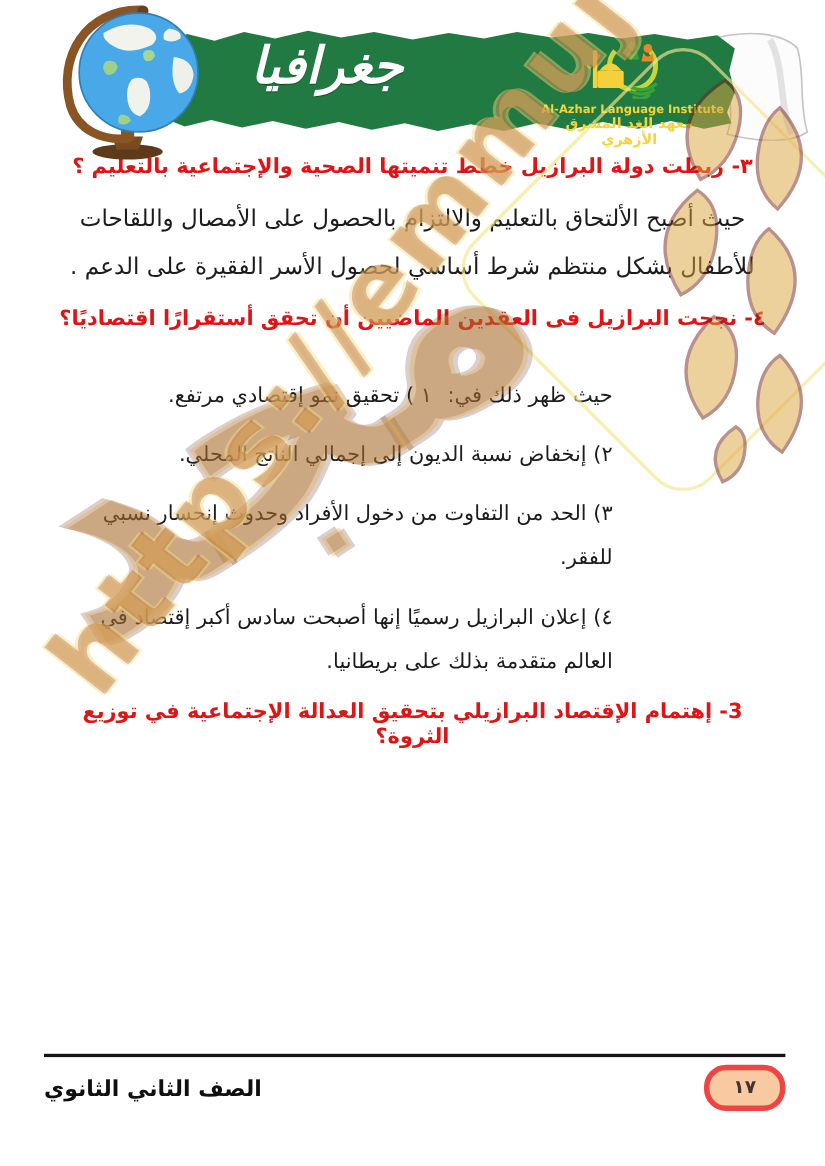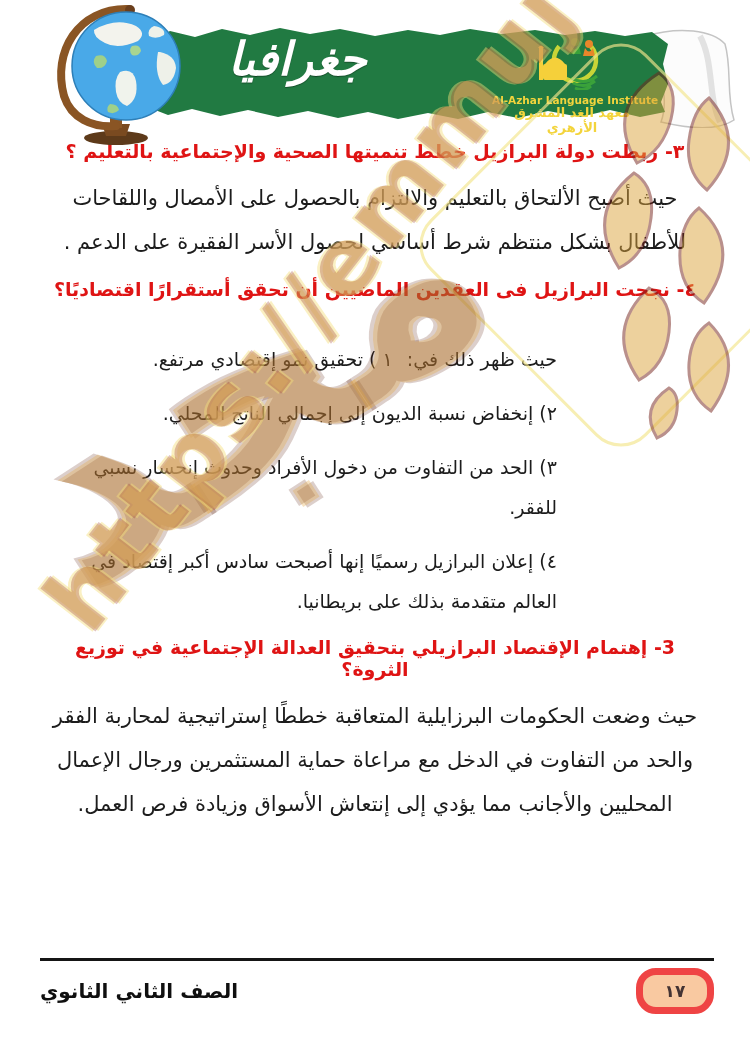--- a/index.html
+++ b/index.html
@@ -47,21 +47,21 @@
     position:absolute;left:40px;right:36px;top:958px;z-index:2;
     border-top:3.5px solid #151515;
     display:flex;justify-content:space-between;align-items:center;
     direction:rtl;padding-top:7px;
   }
   .footer .semester{margin-right:55px;}
   .footer .grade{}
   .footer-text{font-size:20px;font-weight:bold;color:#0f0f0f;}
   .page-badge{
     min-width:36px;text-align:center;
-    background:#f9c9a1;border:7px solid #ef4444;border-radius:20px;
+    background:#f9c9a1;border:5px solid #ef4444;border-radius:20px;
     padding:6px 14px;font-size:17px;font-weight:bold;color:#433;
   }
   
   .wm{position:absolute;pointer-events:none;}
   .wm-layer{position:absolute;inset:0;z-index:5;pointer-events:none;}
   .wm-ornament{right:-14px;top:58px;width:225px;height:385px;opacity:.5;}
   .wm-diamond{
     left:468px;top:92px;width:300px;height:300px;
     border:3px solid rgba(243,230,140,.95);border-radius:36px;
     transform:rotate(45deg);opacity:.7;
@@ -157,21 +157,20 @@
 
     <div class="list">
       <p><span class="intro">حيث ظهر ذلك في:</span><span>١ ) تحقيق نمو إقتصادي مرتفع.</span></p>
       <p>٢) إنخفاض نسبة الديون إلى إجمالي الناتج المحلي.</p>
       <p>٣) الحد من التفاوت من دخول الأفراد وحدوث إنحسار نسبي للفقر.</p>
       <p class="item4">٤) إعلان البرازيل رسميًا إنها أصبحت سادس أكبر إقتصاد في العالم متقدمة بذلك على بريطانيا.</p>
     </div>
 
     <p class="question">3- إهتمام الإقتصاد البرازيلي بتحقيق العدالة الإجتماعية في توزيع الثروة؟</p>
 
-    <p class="answer">حيث وضعت الحكومات  البرزايلية المتعاقبة خططًا إستراتيجية لمحاربة الفقر والحد من التفاوت في الدخل مع مراعاة حماية المستثمرين ورجال الإعمال المحليين والأجانب مما يؤدي إلى إنتعاش الأسواق وزيادة فرص العمل.</p>
 
   </div>
 
   <div class="wm-layer">
     <div class="wm wm-diamond"></div>
     <div class="wm wm-ornament">
       <svg viewBox="0 0 225 385" width="225" height="385">
         <g fill="#dca43e" stroke="#76231c" stroke-width="3">
           <path d="M120 15 q -55 35 -22 90 q 26 -12 34 -44 q 8 -32 -12 -46 z"></path>
           <path d="M170 40 q 40 45 -2 92 q -22 -18 -18 -50 q 4 -30 20 -42 z"></path>

